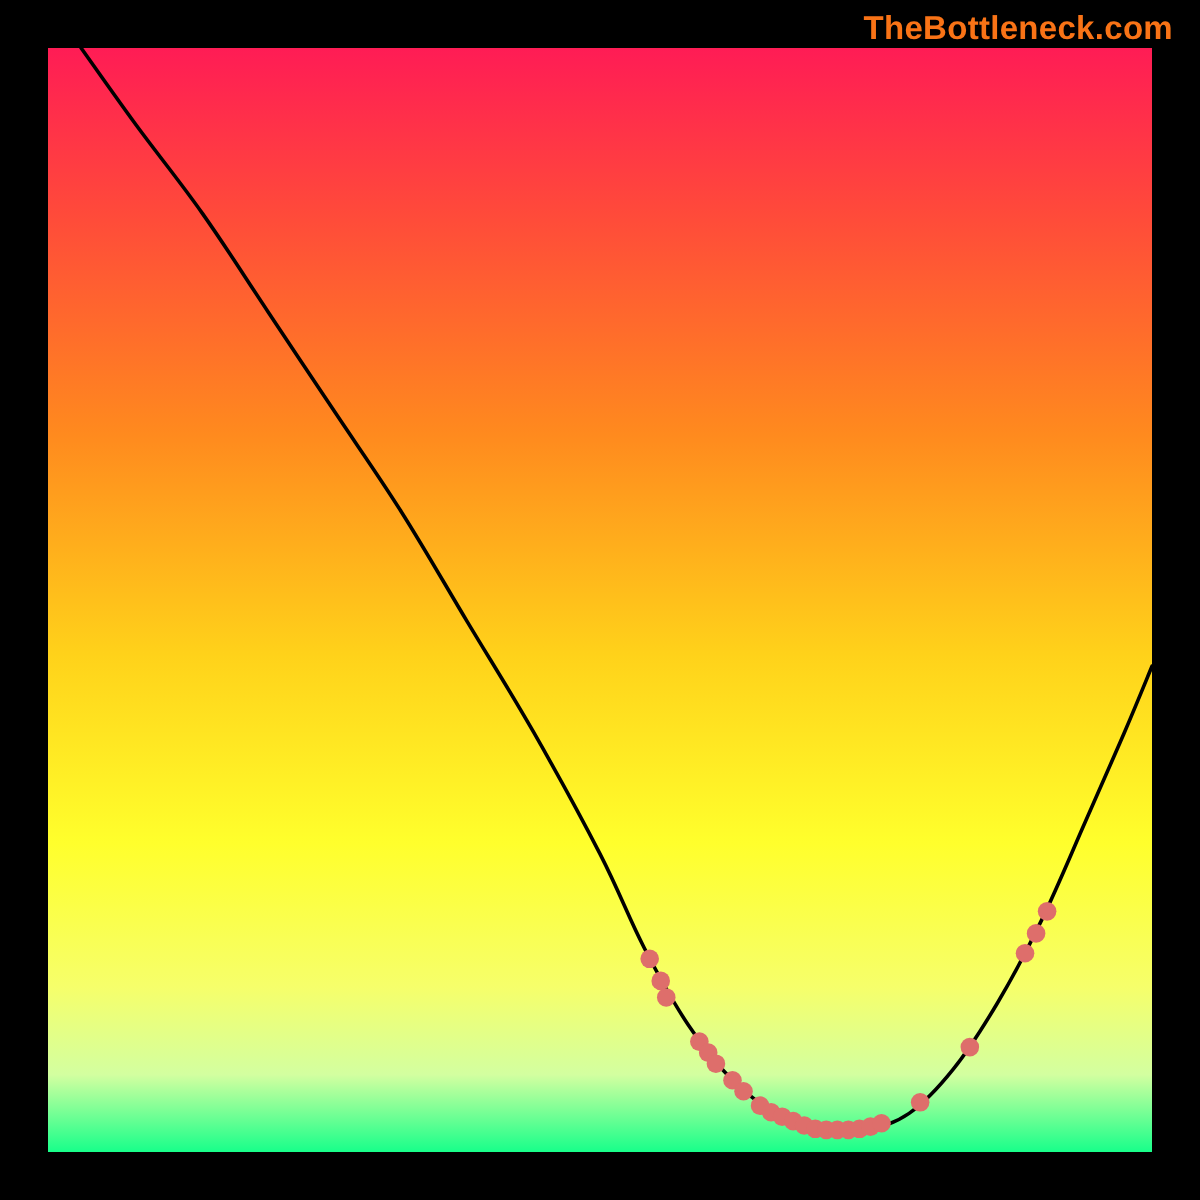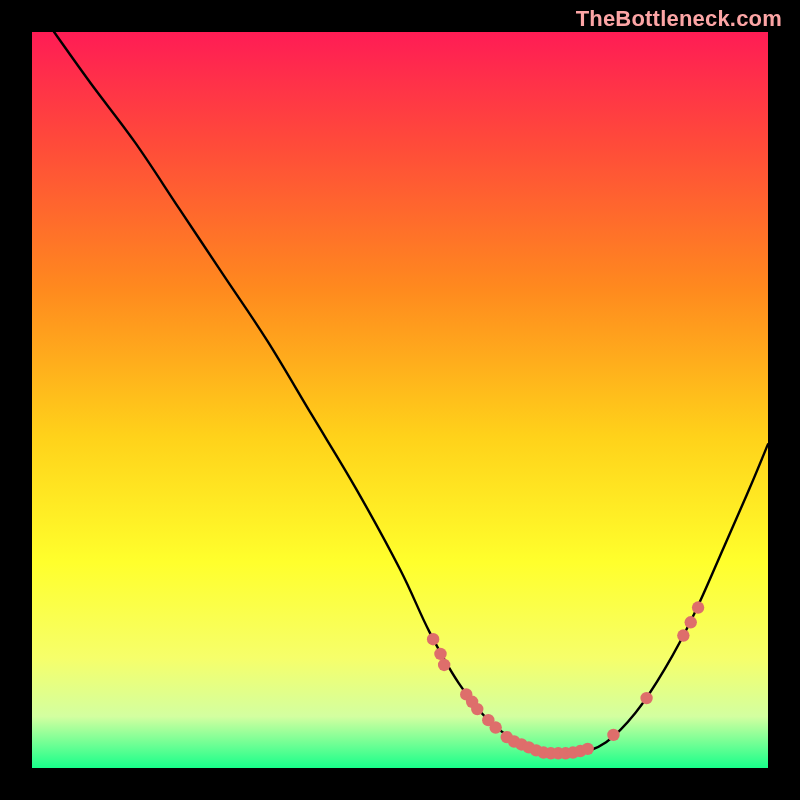--- a/index.html
+++ b/index.html
@@ -16,21 +16,21 @@
     left: 0;
     top: 0;
     width: 800px;
     height: 800px;
     background: #000;
   }
   .watermark {
     position: absolute;
     top: 6px;
     right: 18px;
-    color: #fca5a5;
+    color: #f97316;
     font-size: 22px;
     font-weight: 600;
     letter-spacing: 0.2px;
   }
   svg { display: block; }
 </style>
 </head>
 <body>
 
 <div class="frame">

